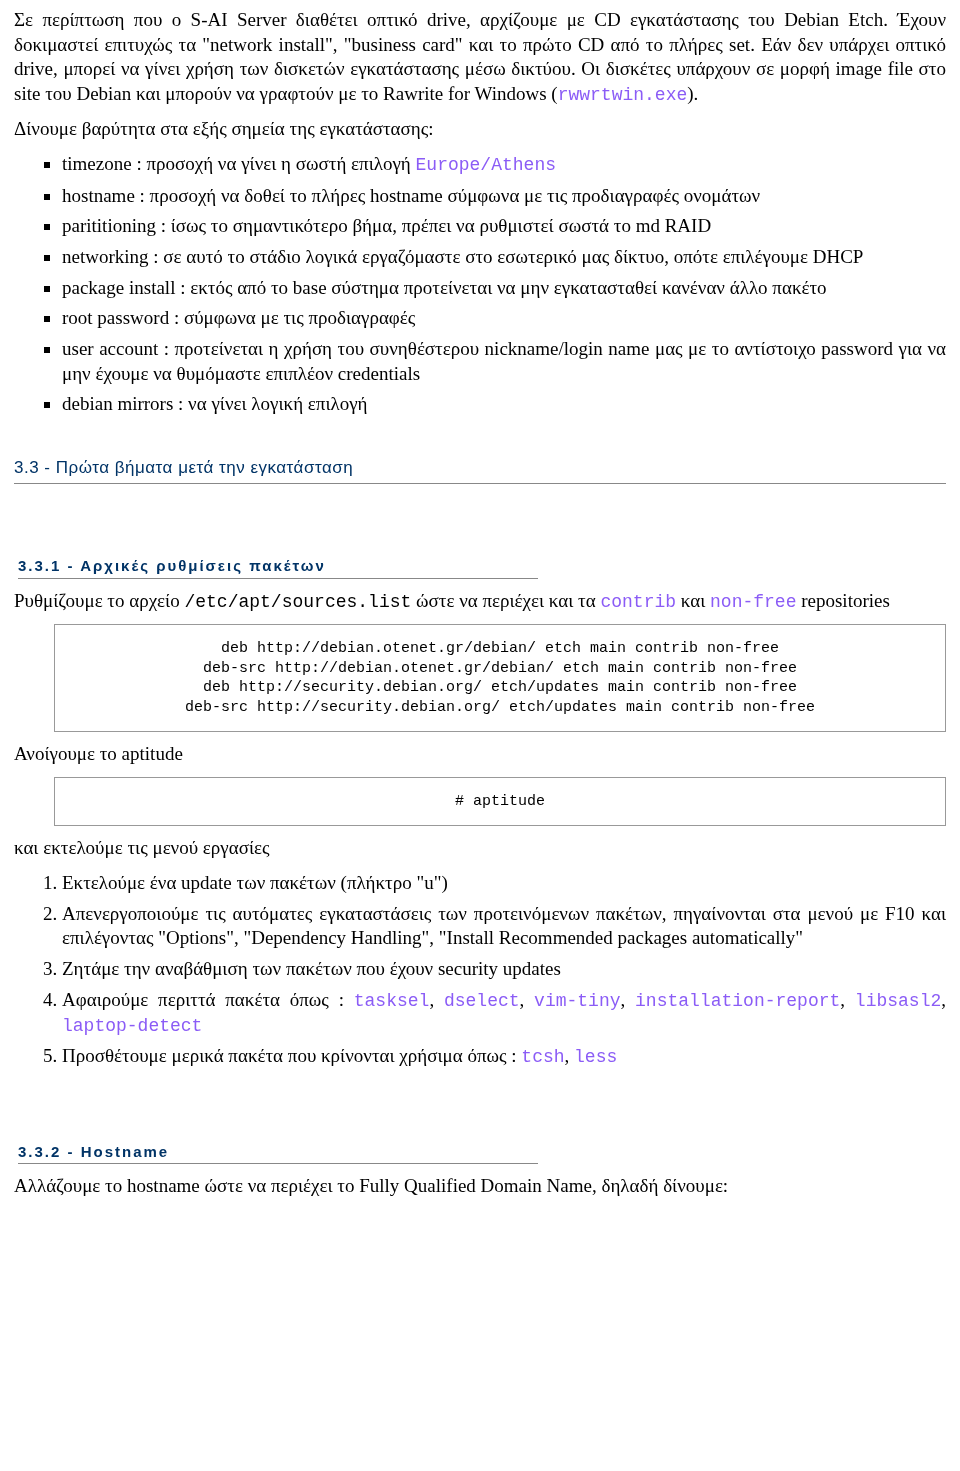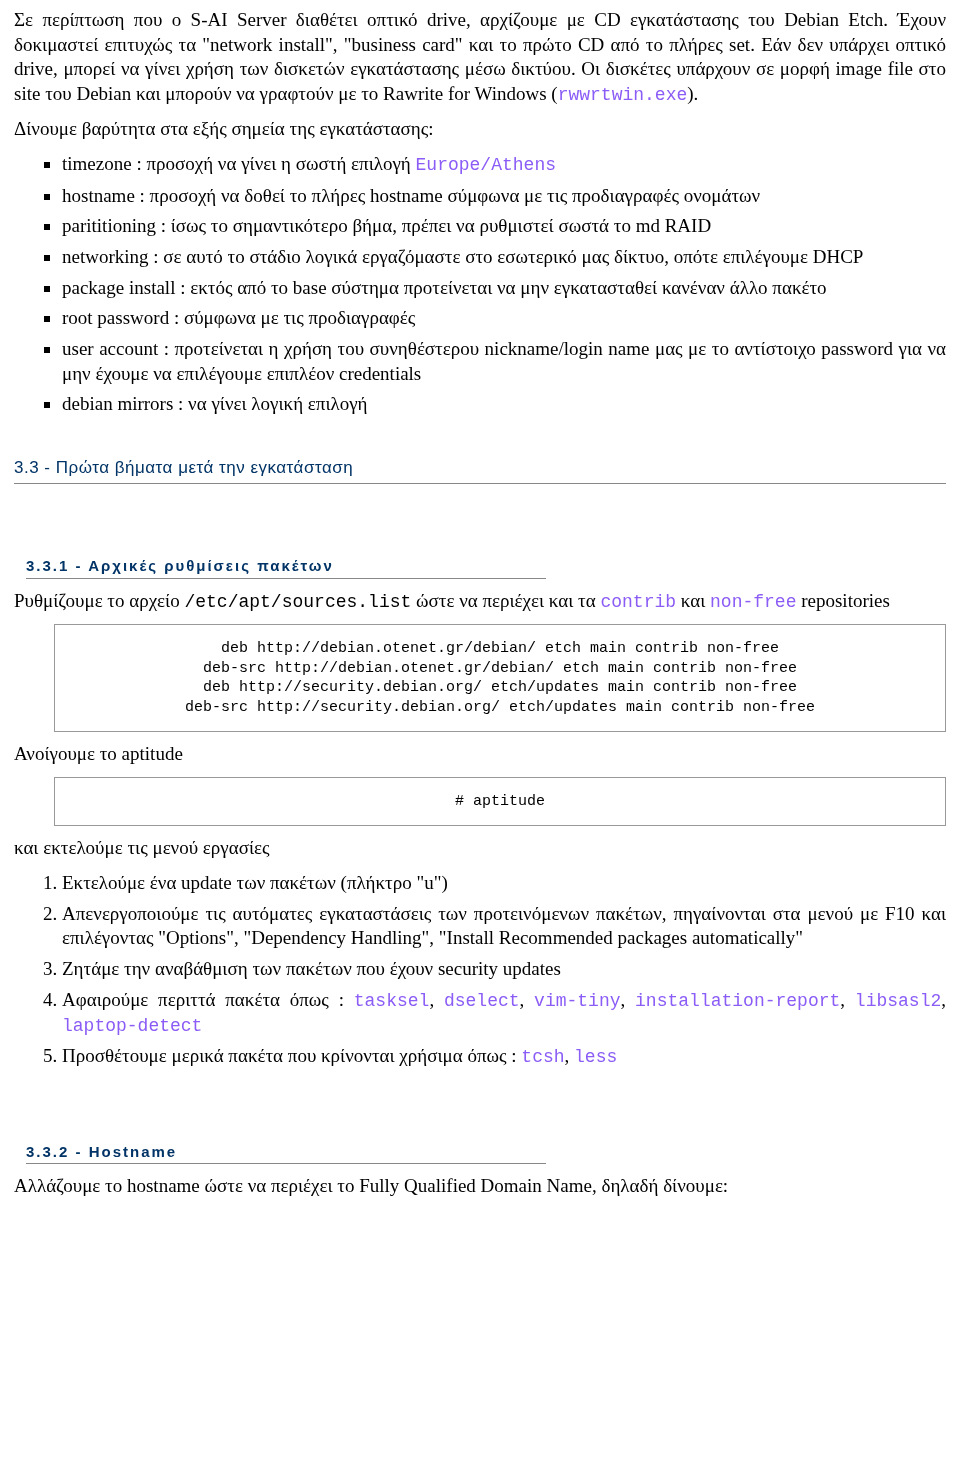--- a/index.html
+++ b/index.html
@@ -53,21 +53,21 @@
     font-weight: bold;
     color: #003366;
     letter-spacing: 2px;
     margin: 36px 0 0 0;
     padding-bottom: 2px;
     border-bottom: 1px solid #888;
     display: inline-block;
     min-width: 520px;
   }
   .subsec-wrap {
-    margin: 36px 0 10px 12px;
+    margin: 36px 0 10px 4px;
   }
   pre.box {
     font-family: "Courier New", Courier, monospace;
     font-size: 15px;
     border: 1px solid #999;
     padding: 14px 18px;
     margin: 10px 0 10px 40px;
     white-space: pre;
     text-align: center;
     overflow-x: auto;
@@ -84,21 +84,21 @@
 
 <ul class="sq">
   <li>
     <span>timezone : προσοχή να γίνει η σωστή επιλογή </span><span class="tt kw">Europe/Athens</span>
   </li>
   <li>hostname : προσοχή να δοθεί το πλήρες hostname σύμφωνα με τις προδιαγραφές ονομάτων</li>
   <li>parititioning : ίσως το σημαντικότερο βήμα, πρέπει να ρυθμιστεί σωστά το md RAID</li>
   <li>networking : σε αυτό το στάδιο λογικά εργαζόμαστε στο εσωτερικό μας δίκτυο, οπότε επιλέγουμε DHCP</li>
   <li>package install : εκτός από το base σύστημα προτείνεται να μην εγκατασταθεί κανέναν άλλο πακέτο</li>
   <li>root password : σύμφωνα με τις προδιαγραφές</li>
-  <li>user account : προτείνεται η χρήση του συνηθέστερου nickname/login name μας με το αντίστοιχο password για να μην έχουμε να επιλέγουμε επιπλέον credentials</li>
+  <li>user account : προτείνεται η χρήση του συνηθέστερου nickname/login name μας με το αντίστοιχο password για να μην έχουμε να θυμόμαστε επιπλέον credentials</li>
   <li>debian mirrors : να γίνει λογική επιλογή</li>
 </ul>
 
 <h2 class="sec">3.3 - Πρώτα βήματα μετά την εγκατάσταση</h2>
 
 <div class="subsec-wrap">
   <h3 class="subsec">3.3.1 - Αρχικές ρυθμίσεις πακέτων</h3>
 </div>
 
 <p>

